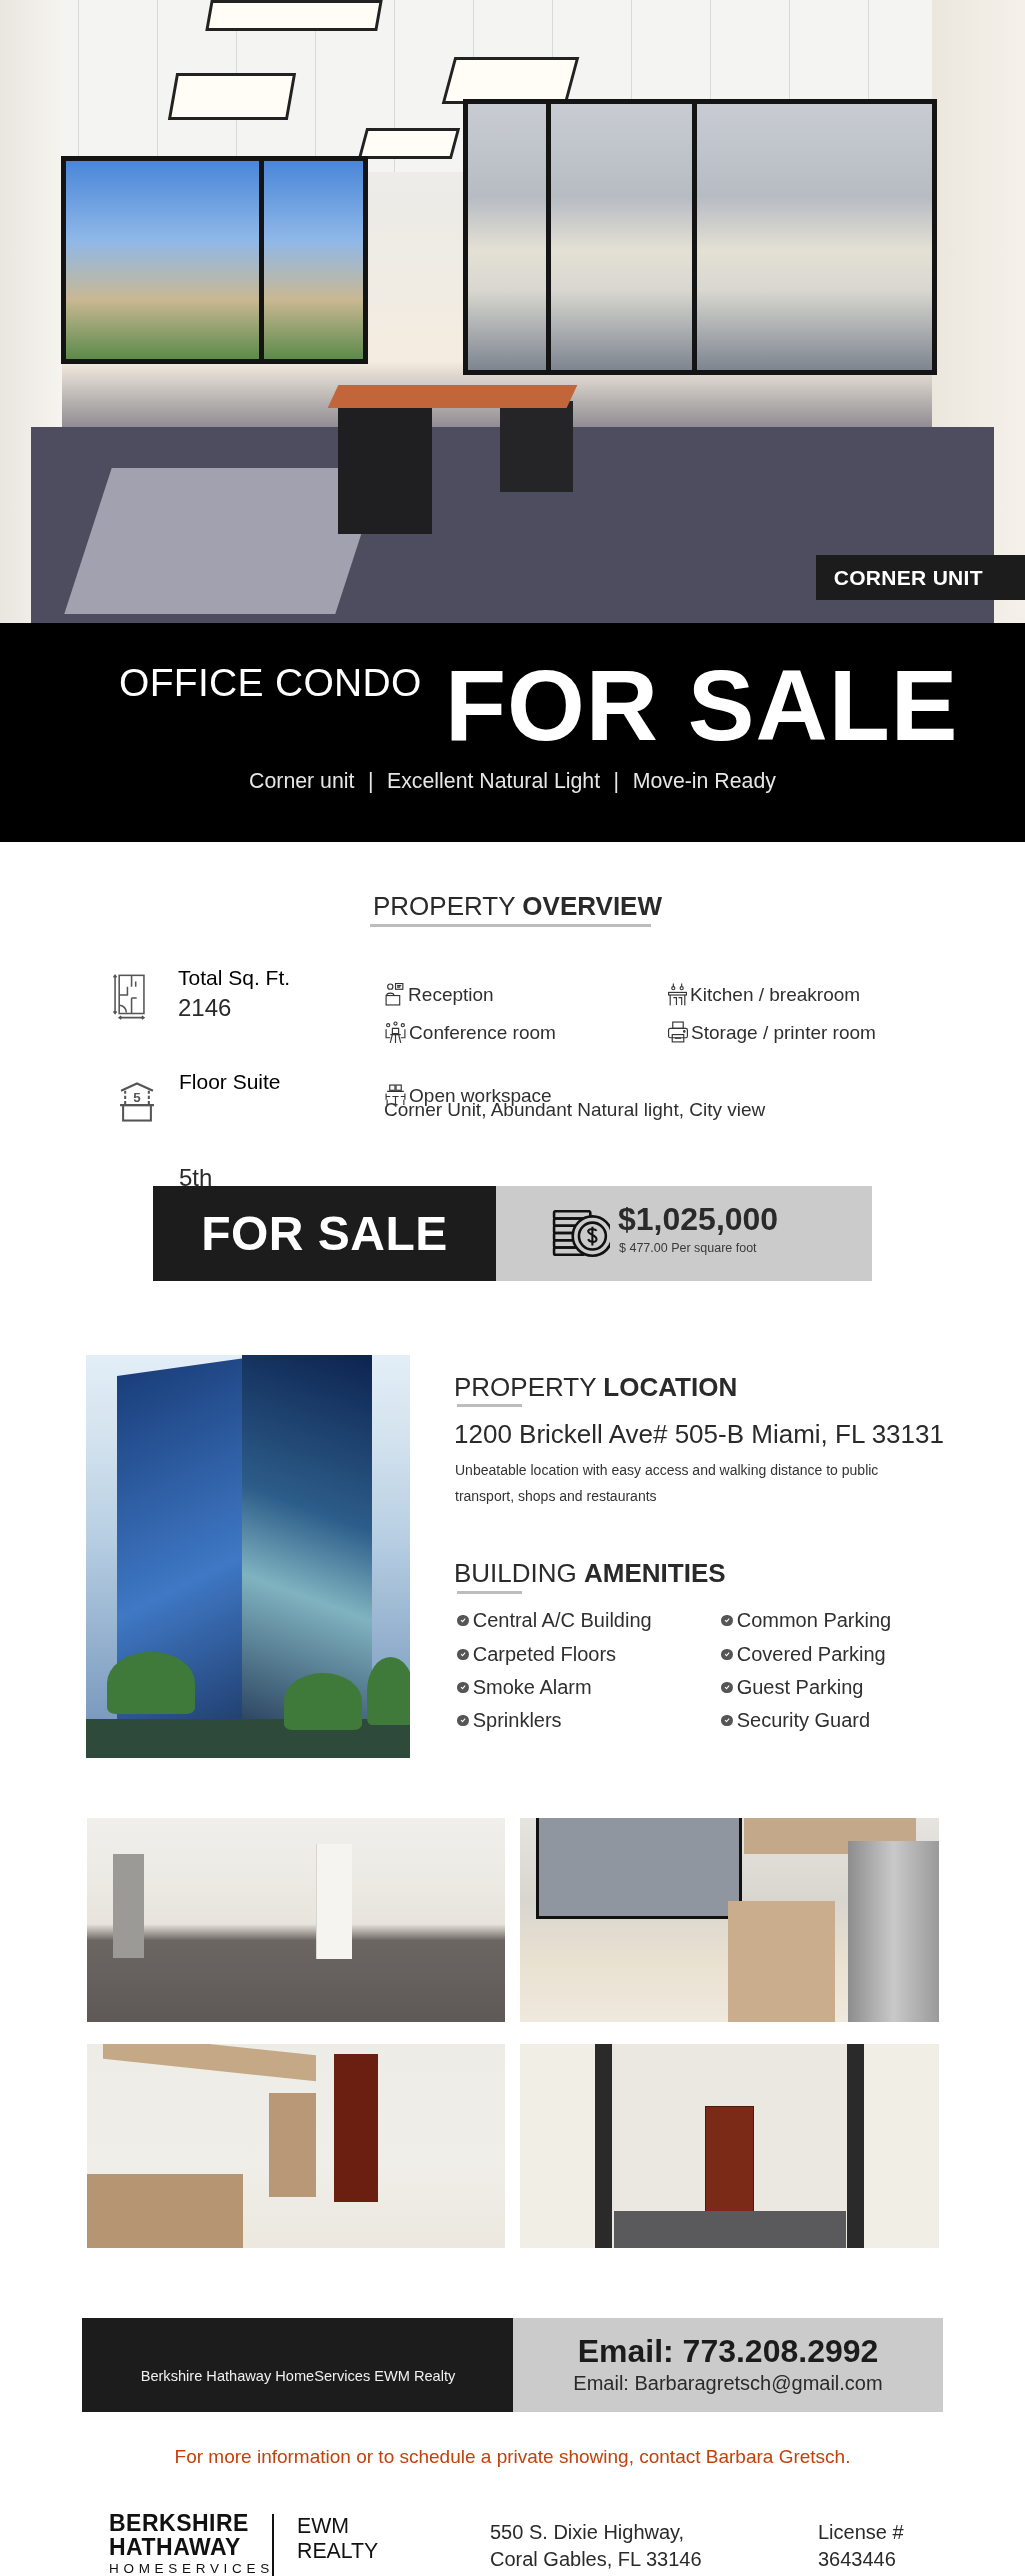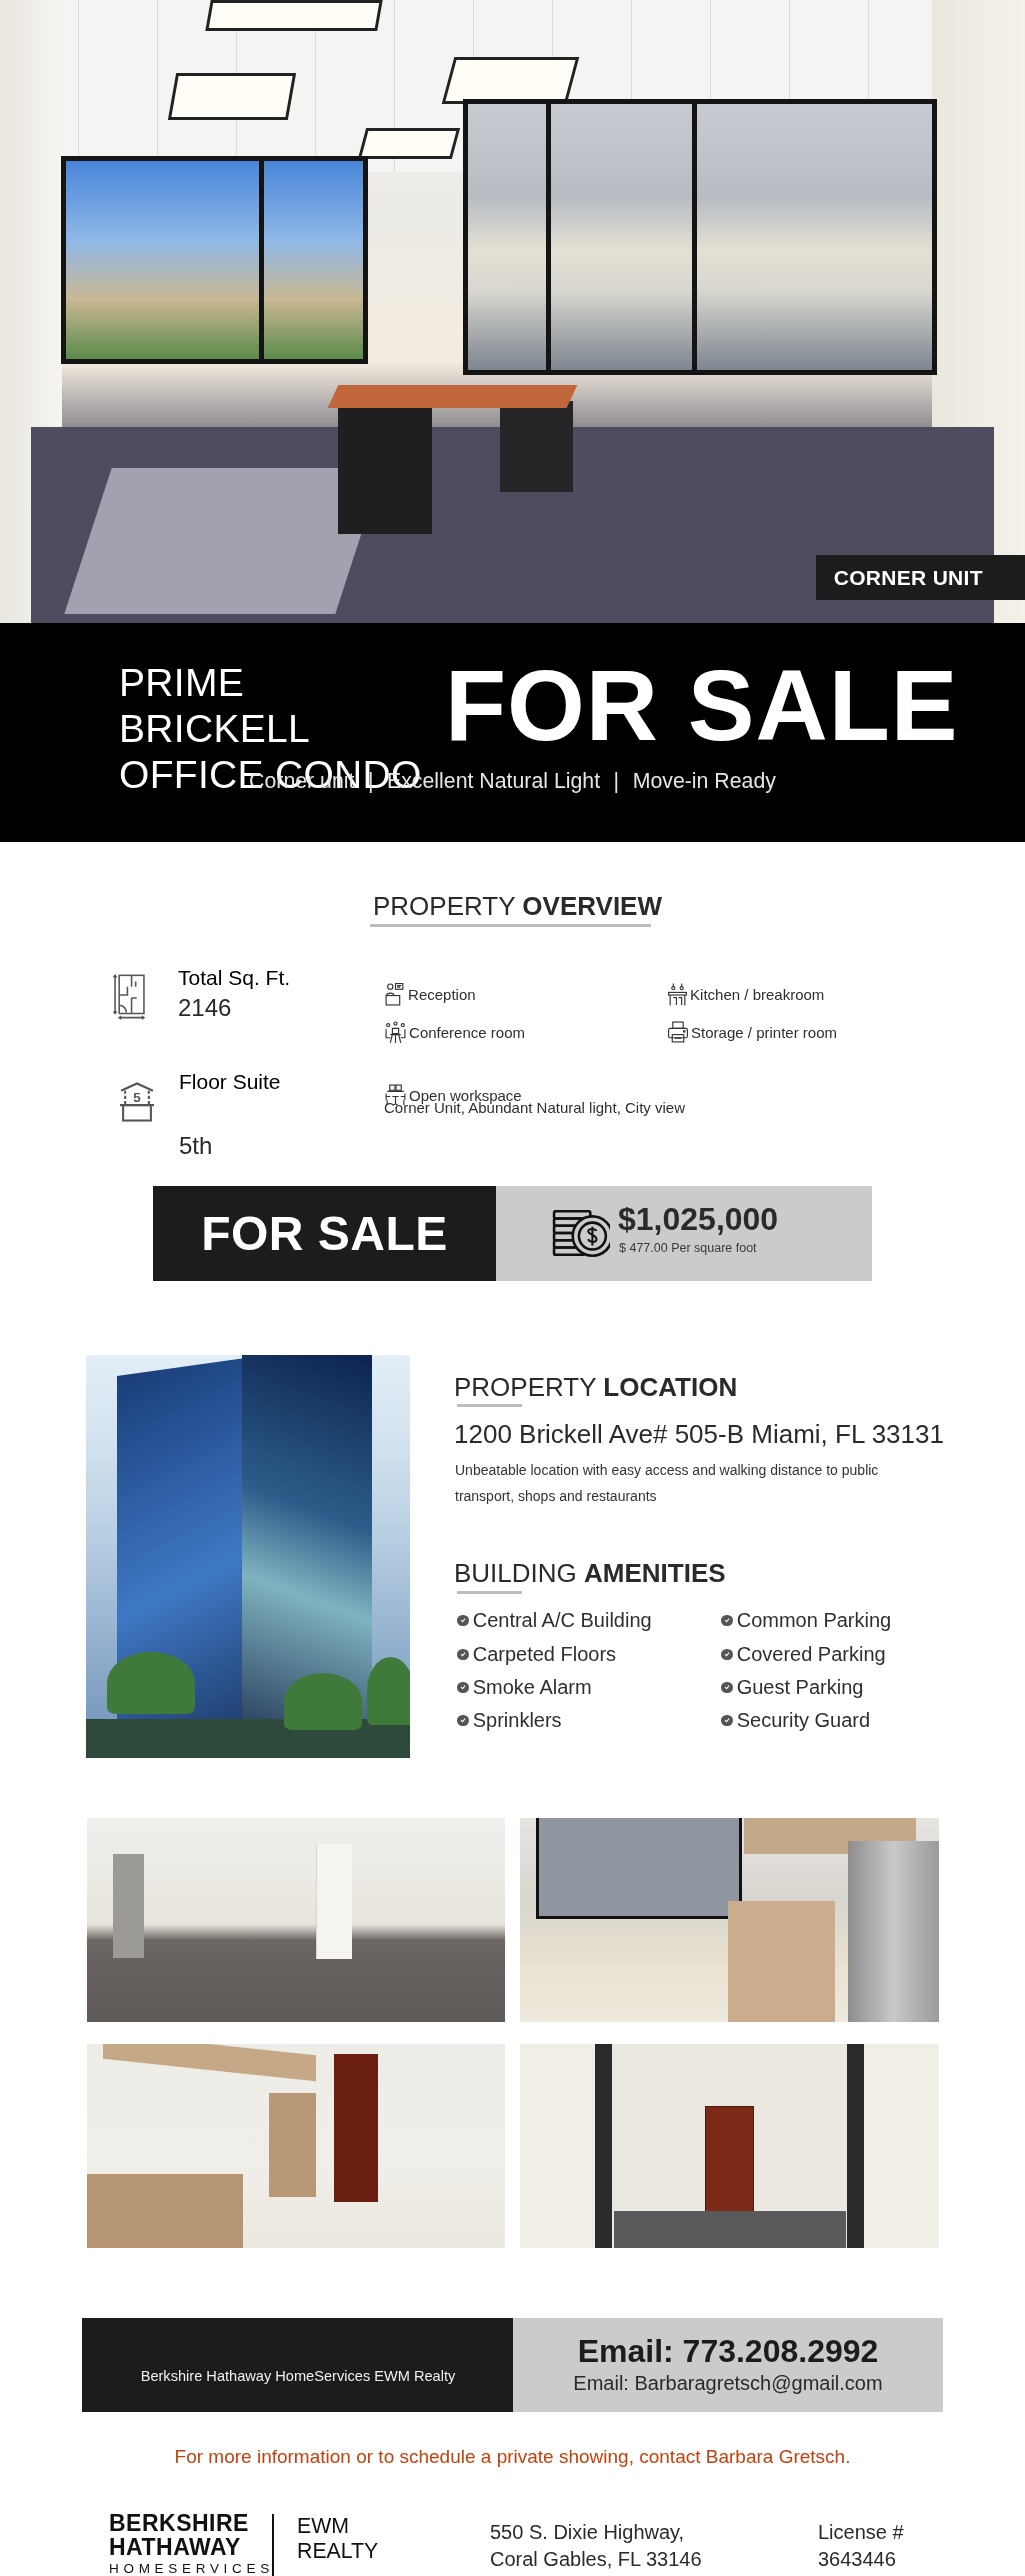--- a/index.html
+++ b/index.html
@@ -42,21 +42,21 @@
 
   
   .heading { font-size: 26px; color: #2a2a2a; white-space: nowrap; }
   .heading b { font-weight: 700; }
   .heading-underline { height: 3.1px; background: #bdbdbd; }
 
   
   .ov-icon { color: #555; }
   .ov-label { font-size: 21px; color: #000000; }
   .ov-value { font-size: 24px; font-weight: 400; color: #2a2a2a; }
-  .feat { font-size: 15px; color: #2f2f2f; display: flex; align-items: center; white-space: nowrap; }
+  .feat { font-size: 19px; color: #2f2f2f; display: flex; align-items: center; white-space: nowrap; }
   .feat svg { margin-right: 3.1px; }
 
   
   .price-left { left: 153px; top: 1186px; width: 343px; height: 95px; background: #1c1c1c; color: #fff;
           font-size: 48px; font-weight: 700; display: flex; align-items: center; justify-content: center; letter-spacing: 0.5px; }
   .price-right { left: 496px; top: 1186px; width: 376px; height: 95px; background: #cbcbcb; }
   .price-main { left: 618px; top: 1201px; font-size: 32px; font-weight: 700; color: #2a2a2a; }
   .price-sub { left: 619px; top: 1241px; font-size: 12.5px; color: #3a3a3a; }
 
   
@@ -123,21 +123,20 @@
   <div class="abs floor"></div>
   <div class="abs sunpatch"></div>
   <div class="abs desk-leg1"></div>
   <div class="abs desk-leg2"></div>
   <div class="abs desk-top"></div>
 </div>
 <div class="abs badge-corner">CORNER UNIT</div>
 
 <div class="abs band"></div>
 <div class="abs title-small" style="color:#fff">
-  <div>PRIME BRICKELL</div>
   <div>OFFICE CONDO</div>
 </div>
 <div class="abs title-big" style="color:#fff">FOR SALE</div>
 <div class="abs tagline">
   <span>Corner unit</span><span class="sep">|</span><span>Excellent Natural Light</span><span class="sep">|</span><span>Move-in Ready</span>
 </div>
 
 <div class="abs heading" style="left:373px;top:891px;">
   <span>PROPERTY</span>
   <b>OVERVIEW</b>
@@ -157,21 +156,21 @@
 <div class="abs ov-icon" style="left:119px;top:1080px;">
   <svg width="36" height="43" viewBox="0 0 70 82" fill="none" stroke="#555" stroke-width="4">
     <path d="M4 20L35 6l31 14"></path>
     <path d="M12 20v26M58 20v26" stroke-dasharray="6 4"></path>
     <path d="M2 48h66"></path>
     <rect x="8" y="48" width="54" height="30"></rect>
     <text x="35" y="42" text-anchor="middle" font-size="26" font-weight="700" fill="#555" stroke="none" font-family="Liberation Sans, sans-serif">5</text>
   </svg>
 </div>
 <div class="abs ov-label" style="left:179px;top:1070px;">Floor Suite</div>
-<div class="abs ov-value" style="left:179px;top:1132px;">5th</div>
+<div class="abs ov-value" style="left:179px;top:1164px;">5th</div>
 
 <div class="abs feat" style="left:385px;top:983px;">
   <svg width="20" height="23" viewBox="0 0 38 44" fill="none" stroke="#333" stroke-width="2.2">
     <circle cx="10" cy="7" r="5"></circle>
       <rect x="20" y="1" width="14" height="11"></rect>
       <path d="M23 5h8M23 8h6"></path>
     <path d="M3 24c0-6 14-6 14 0"></path>
       <rect x="2" y="24" width="26" height="18"></rect>
   </svg>
   <span>Reception</span>

